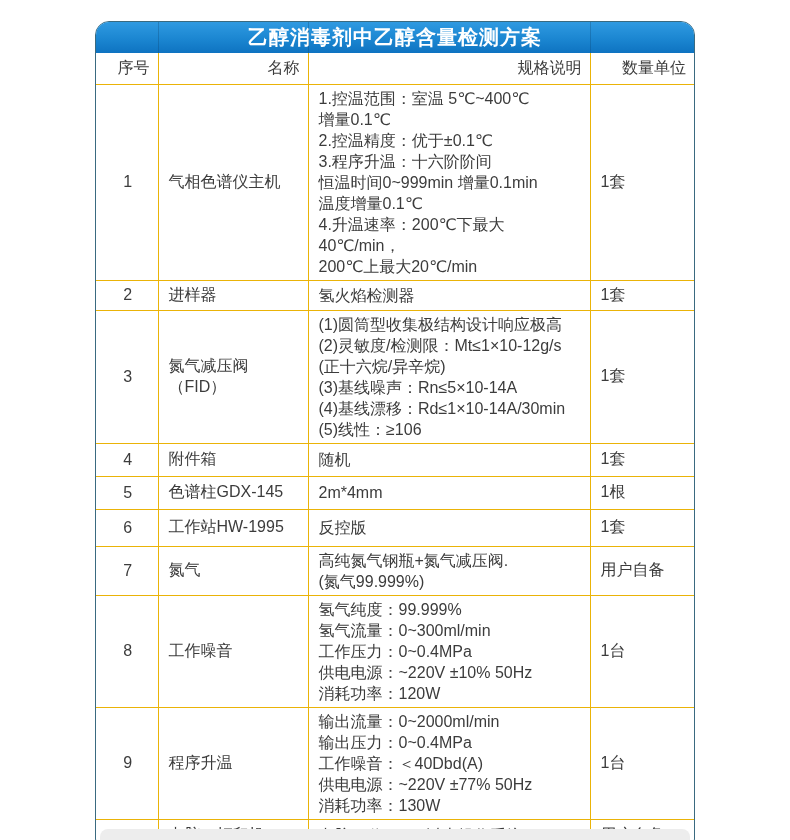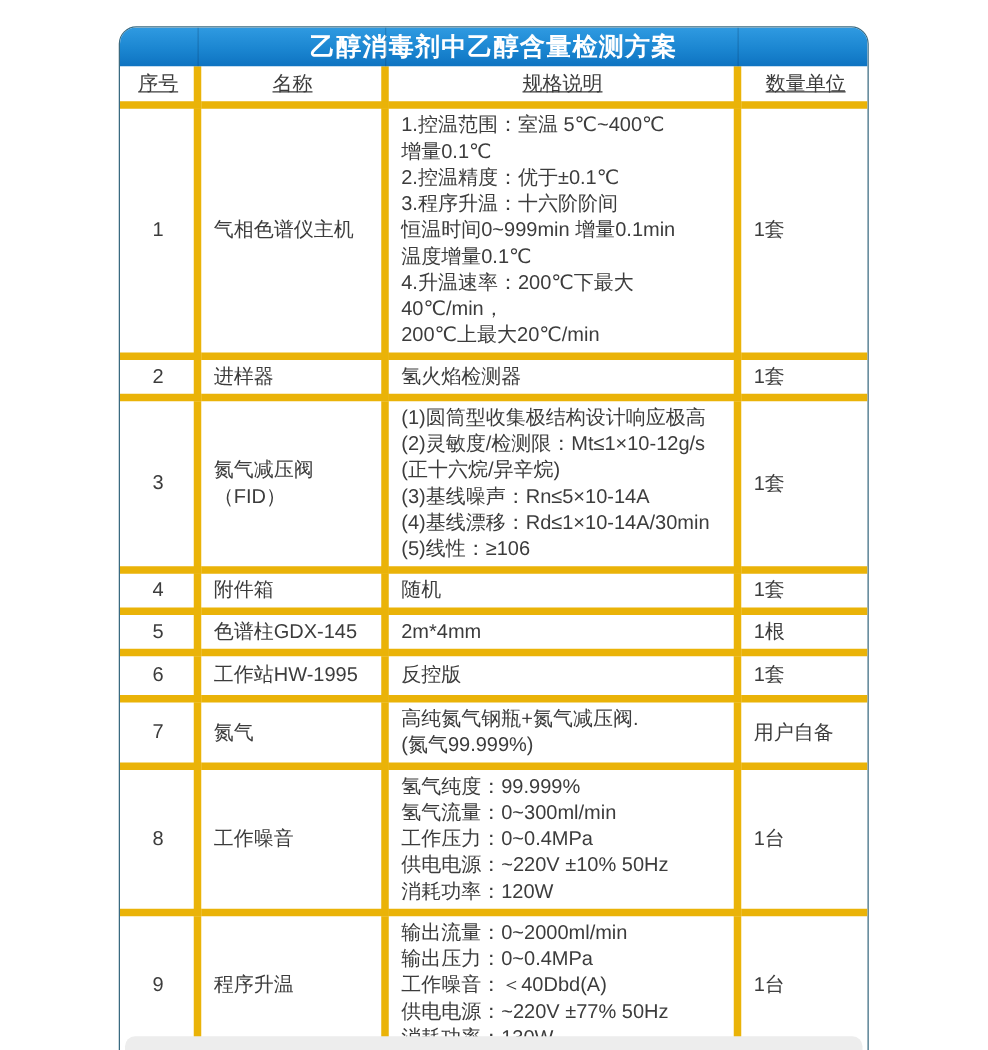--- a/index.html
+++ b/index.html
@@ -40,38 +40,37 @@
   .tdiv.d1 { left:62px; }
   .tdiv.d2 { left:212px; }
   .tdiv.d3 { left:494px; }
 
   table.spec {
     width:100%;
     border-collapse:collapse;
     table-layout:fixed;
   }
   table.spec th, table.spec td {
-    border:6px solid #eab308;
+    border:1px solid #eab308;
     font-size:16px;
     vertical-align:middle;
     padding:3px 8px 3px 10px;
     overflow:hidden;
   }
   
   table.spec th:first-child, table.spec td:first-child { border-left:none; }
   table.spec th:last-child,  table.spec td:last-child  { border-right:none; }
   table.spec thead th { border-top:none; }
   table.spec tbody tr:last-child td { border-bottom:none; }
 
   table.spec thead th {
-    text-align:center;
+    text-align:right;
     font-weight:400;
     height:31px;
     box-sizing:border-box;
-    text-decoration:underline;
   }
   td.c-no  { text-align:center; padding-left:2px; padding-right:2px; }
   td.c-spec {
     white-space:pre-line;
     line-height:21px;
     padding-top:3px; padding-bottom:3px; padding-left:8px;
   }
   tr { box-sizing:border-box; }
 
   .next-card-edge {

